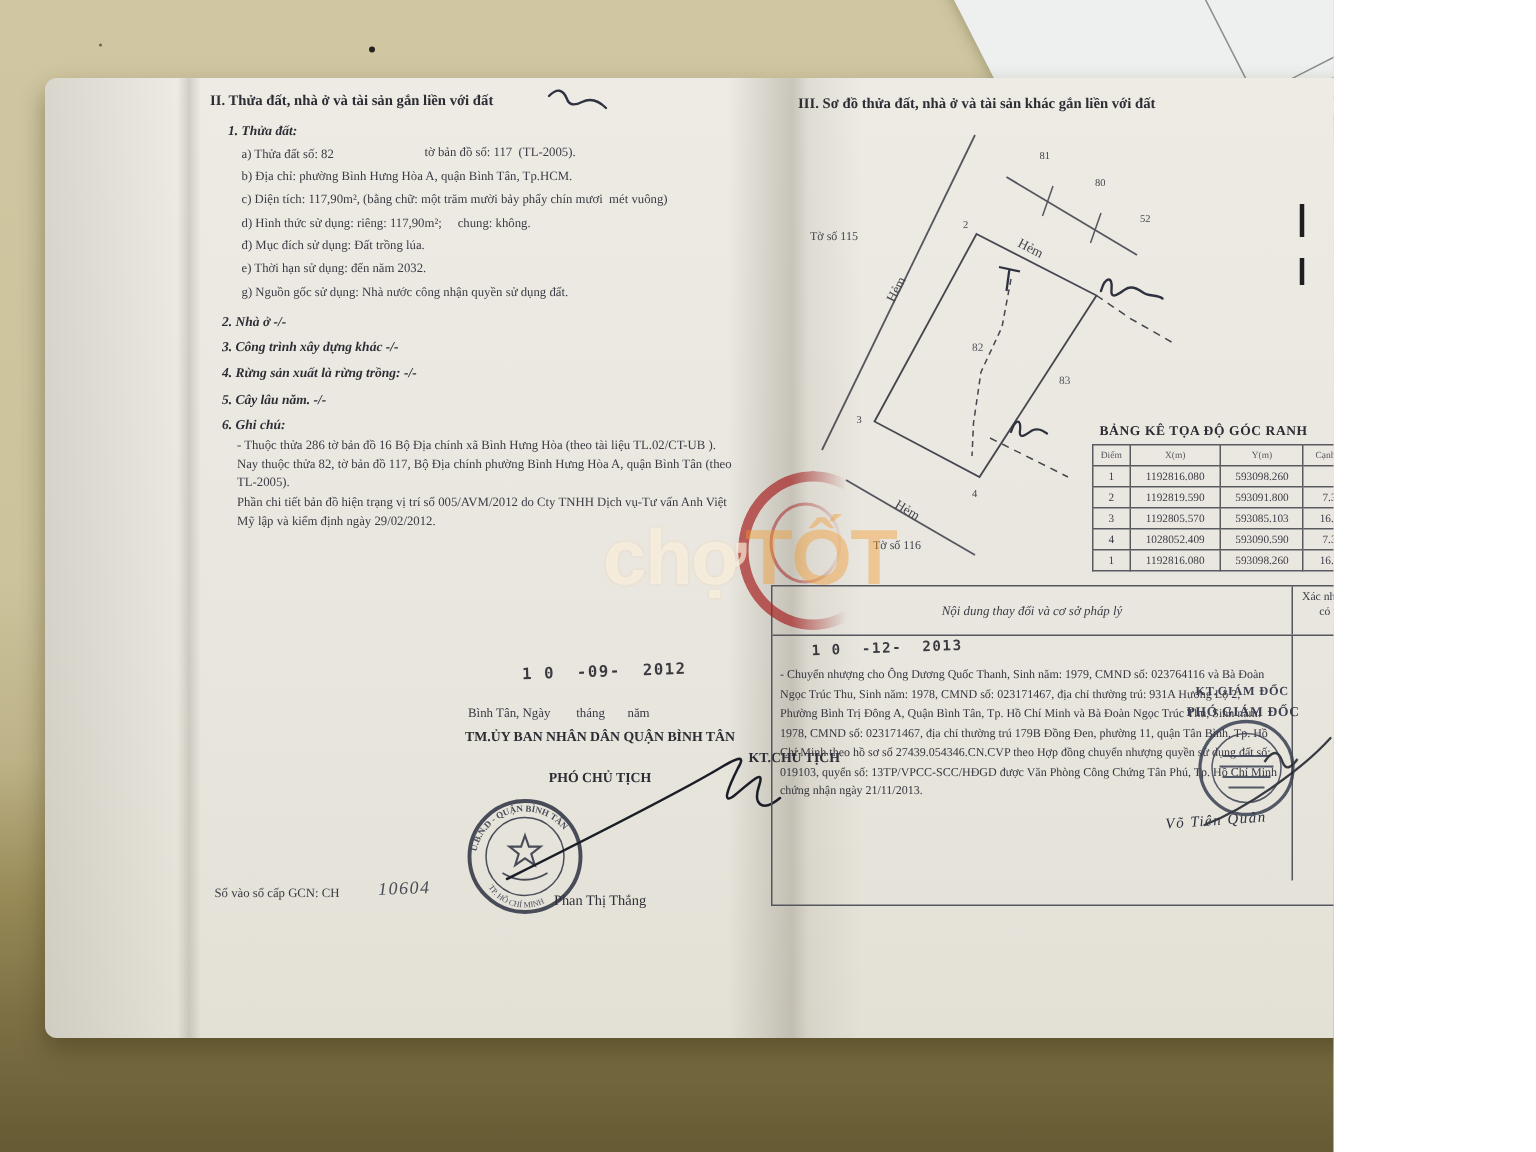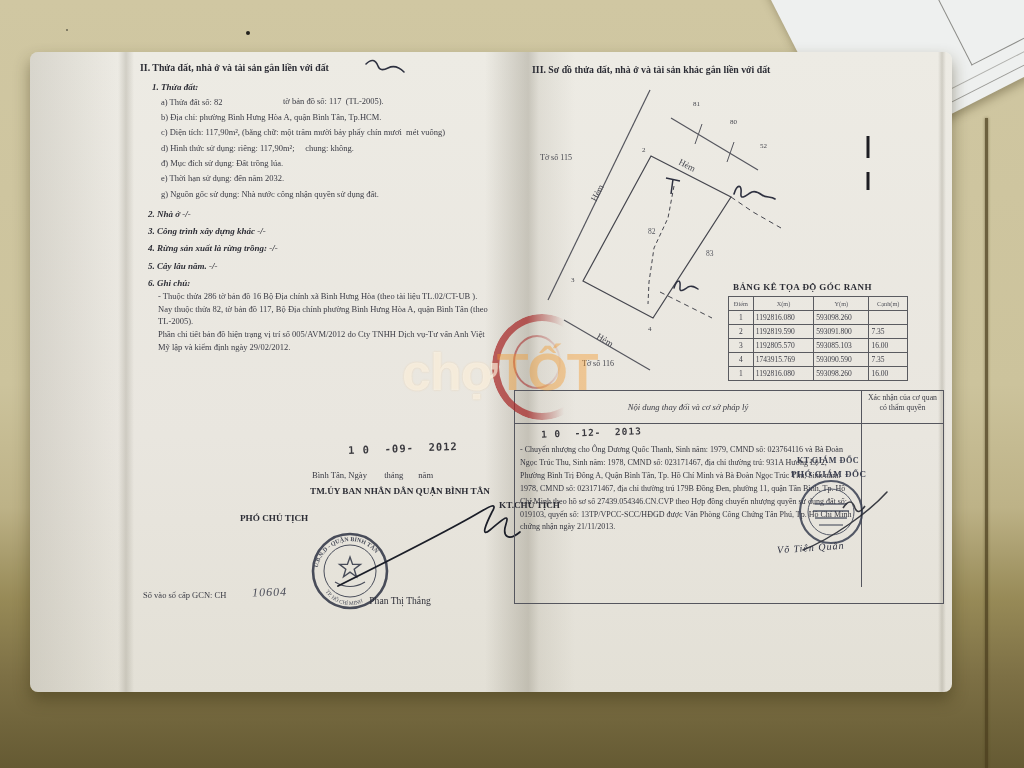--- a/index.html
+++ b/index.html
@@ -1,16 +1,16 @@
 <!DOCTYPE html>
 <html><head>
 <meta charset="utf-8">
 <style>
   html,body{margin:0;padding:0;}
-  .photo{position:relative;width:1024px;height:768px;overflow:hidden;
+  .photo{position:relative;width:889px;height:768px;overflow:hidden;
     background:linear-gradient(180deg,#d0c7a2 0%,#ccc39c 50%,#bdb287 66%,#978a57 78%,#7d7045 88%,#655a33 100%);
     font-family:"Liberation Serif",serif;}
   .t{position:absolute;color:#3a3b44;white-space:pre;line-height:1.2;}
   .bold{font-weight:bold;color:#2c2d35;}
   .bi{font-weight:bold;font-style:italic;color:#2c2d35;}
   .small{font-size:8.5px;}
   .para{white-space:normal;line-height:12.5px;}
   .dot-stamp{font-family:"DejaVu Sans Mono",monospace;font-weight:bold;color:#14141c;opacity:.82;letter-spacing:1px;transform:rotate(-2deg);}
   
   .desk-seam{position:absolute;left:985px;top:118px;width:3px;height:650px;background:rgba(75,62,30,.75);box-shadow:0 0 3px rgba(75,62,30,.6);}
@@ -39,21 +39,21 @@
   
   .red-stamp{position:absolute;left:462px;top:262px;width:86px;height:92px;border-radius:50%;
     border:7px solid rgba(168,40,40,.72);
     -webkit-mask-image:linear-gradient(to right,#000 35%,transparent 72%);
     mask-image:linear-gradient(to right,#000 35%,transparent 72%);}
   .red-stamp-inner{position:absolute;left:14px;top:14px;width:44px;height:50px;border-radius:50%;border:2px solid rgba(168,40,40,.55);}
   
   .coord-table{position:absolute;left:698px;top:244px;width:180px;border-collapse:collapse;font-size:7.5px;color:#3c3d46;}
   .coord-table td,.coord-table th{border:1px solid #5a5b60;padding:1px 2px;height:11px;}
   .coord-table th{font-weight:normal;font-size:6.3px;color:#55565e;}
-  .c-num{text-align:left;font-family:"Liberation Serif",serif;}
+  .c-num{text-align:center;font-family:"Liberation Serif",serif;}
   .c-ctr{text-align:center;}
   
   .s4-box{position:absolute;left:484px;top:338px;width:428px;height:212px;border:1.3px solid #55565e;}
   .s4-title{border-bottom:1.3px solid #55565e;text-align:center;font-weight:bold;font-size:9.5px;color:#2c2d35;padding:3px 0;}
   .s4-subrow{display:flex;border-bottom:1.3px solid #55565e;height:32px;}
   .s4-col1{width:346px;border-right:1.3px solid #55565e;display:flex;align-items:center;justify-content:center;font-size:8.6px;color:#3a3b44;font-style:italic;}
   .s4-col2{flex:1;font-size:7.8px;color:#3a3b44;text-align:center;padding:2px 3px;line-height:1.25;}
   .s4-bodyrow{position:relative;height:163px;}
   .s4-divider{position:absolute;left:346px;top:0;width:1.3px;height:100%;background:#55565e;}
   .s4-body{position:absolute;left:5px;top:20px;width:332px;font-size:8px;line-height:12.9px;color:#35363f;white-space:normal;}
@@ -103,21 +103,21 @@
     <div class="t bi" style="left:118px;top:226px;font-size:9px;text-align:center;">6. Ghi chú:</div>
 
     <div class="t small para" style="left:128px;top:238px;width:335px;">- Thuộc thửa 286 tờ bản đồ 16 Bộ Địa chính xã Bình Hưng Hòa (theo tài liệu TL.02/CT-UB ). Nay thuộc thửa 82,  tờ bản đồ 117, Bộ Địa chính phường Bình Hưng Hòa A, quận Bình Tân (theo TL-2005).</div>
     <div class="t small para" style="left:128px;top:276px;width:335px;">Phần chi tiết  bản đồ hiện trạng vị trí số  005/AVM/2012 do Cty TNHH Dịch vụ-Tư vấn Anh Việt Mỹ lập và kiểm định ngày 29/02/2012.</div>
 
     <div class="t dot-stamp" style="left:318px;top:390px;font-size:10.5px;">1 0  -09-  2012</div>
 
     <div class="t" style="left:282px;top:418px;font-size:8.6px;">Bình Tân, Ngày        tháng       năm</div>
     <div class="t bold" style="left:210px;top:434px;width:320px;text-align:center;font-size:9.2px;">TM.ỦY BAN NHÂN DÂN QUẬN BÌNH TÂN</div>
     <div class="t bold" style="left:210px;top:448px;width:320px;text-align:right;font-size:9.2px;">KT.CHỦ TỊCH</div>
-    <div class="t bold" style="left:210px;top:461px;width:320px;font-size:9.2px;">PHÓ CHỦ TỊCH</div>
+    <div class="t bold" style="left:210px;top:461px;width:320px;text-align:center;font-size:9.2px;">PHÓ CHỦ TỊCH</div>
 
     <svg width="90" height="90" style="position:absolute;left:275px;top:472px;opacity:.88;">
       <defs>
         <path id="arcTop" d="M 12,50 A 33,33 0 1 1 78,50"></path>
         <path id="arcBot" d="M 16,52 A 29,29 0 0 0 74,52"></path>
       </defs>
       <circle cx="45" cy="47" r="37" fill="none" stroke="#333848" stroke-width="2.6"></circle>
       <circle cx="45" cy="47" r="26" fill="none" stroke="#333848" stroke-width="1"></circle>
       <text font-size="6" fill="#333848" font-weight="bold"><textPath href="#arcTop" startOffset="6%">U.B.N.D - QUẬN BÌNH TÂN</textPath></text>
       <text font-size="5.4" fill="#333848"><textPath href="#arcBot" startOffset="18%">TP. HỒ CHÍ MINH</textPath></text>
@@ -198,21 +198,21 @@
         <td class="c-num">7.35</td>
       </tr>
       <tr>
         <td class="c-ctr">3</td>
         <td class="c-num">1192805.570</td>
         <td class="c-num">593085.103</td>
         <td class="c-num">16.00</td>
       </tr>
       <tr>
         <td class="c-ctr">4</td>
-        <td class="c-num">1743915.769</td>
+        <td class="c-num">1028052.409</td>
         <td class="c-num">593090.590</td>
         <td class="c-num">7.35</td>
       </tr>
       <tr>
         <td class="c-ctr">1</td>
         <td class="c-num">1192816.080</td>
         <td class="c-num">593098.260</td>
         <td class="c-num">16.00</td>
       </tr>
     </tbody>

